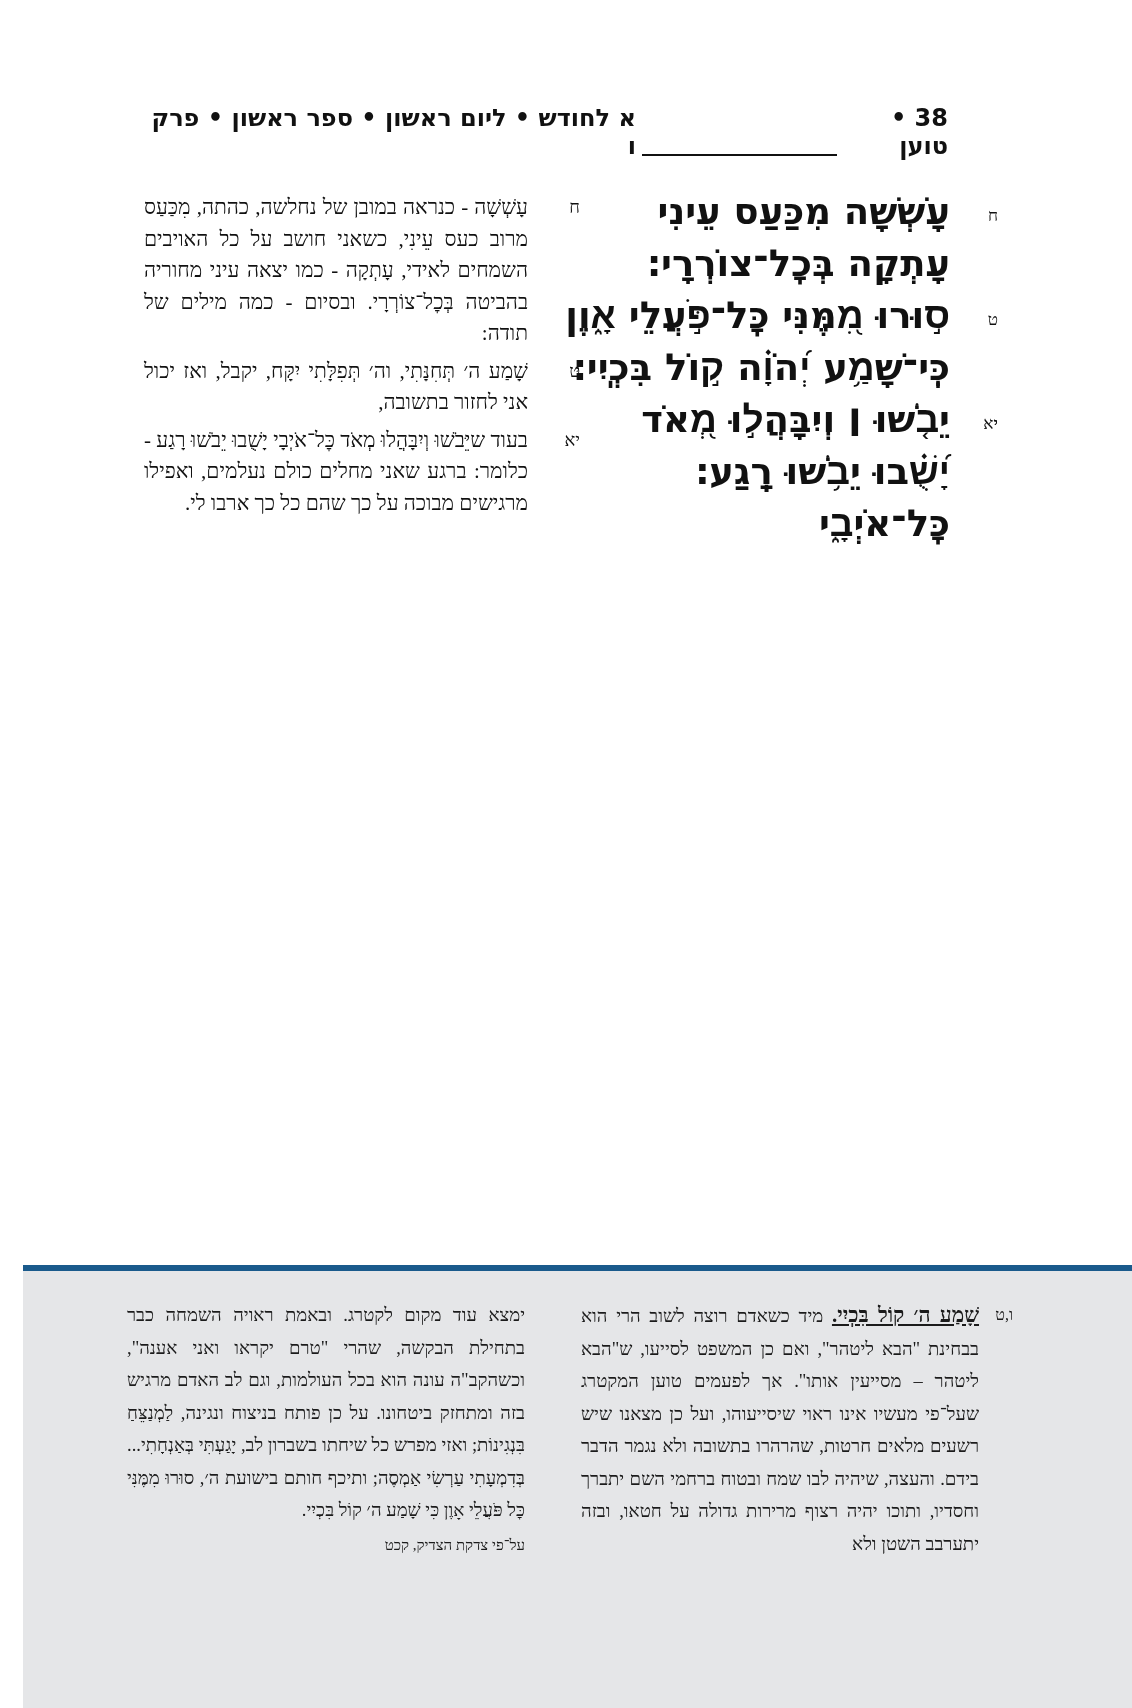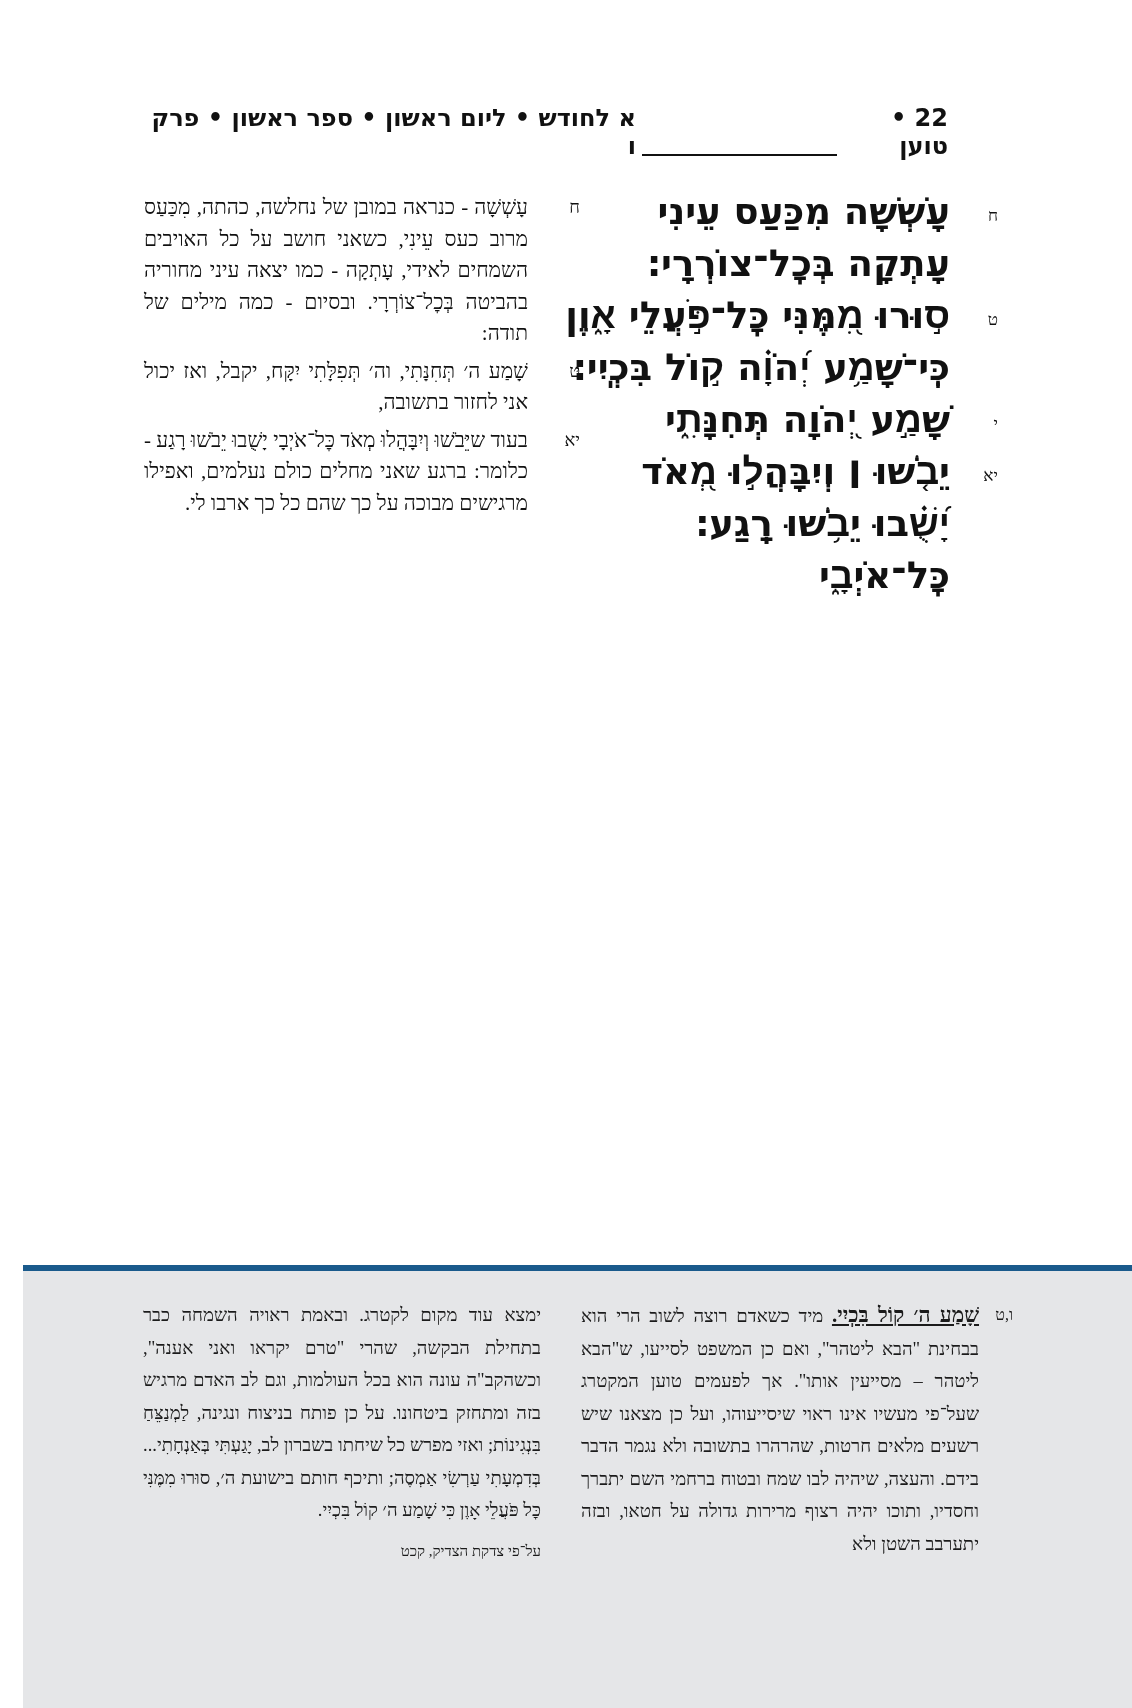--- a/index.html
+++ b/index.html
@@ -50,35 +50,35 @@
     .note-box {
       position: absolute; left: 23px; top: 1265px; width: 1109px; height: 443px;
       background: #e5e6e8; border-top: 6px solid #1a5a8c;
     }
     .note-col {
       position: absolute; top: 28px; width: 398px; direction: rtl;
       font-family: "Liberation Serif", "DejaVu Serif", serif; font-size: 18.5px; line-height: 32.5px;
       text-align: justify; color: #1b1b1b;
     }
     .note-col.right { left: 558px; }
-    .note-col.left { left: 120px; }
+    .note-col.left { left: 104px; }
     .note-ref {
       position: absolute; right: -34px; top: 0; font-size: 16px;
     }
     .lead { font-weight: bold; font-size: 21px; text-decoration: underline; }
     .source {
-      font-size: 15px; margin-top: 14px; line-height: 20px; text-align: right;
+      font-size: 15px; margin-top: 8px; line-height: 20px; text-align: right;
     }
   </style>
 </head>
 <body>
 
 <div class="running-header">
   <div>
-    <span>22</span>
+    <span>38</span>
     <span>•</span>
     <span>טוען</span>
   </div>
   <div class="left-part">
     <span class="rule"></span>
     <span>א לחודש • ליום ראשון • ספר ראשון • פרק ו</span>
   </div>
 </div>
 
 <div class="verse-col">
@@ -96,21 +96,20 @@
       <span class="verse-num">ט</span>
       <span>ס֣וּרוּ מִ֭מֶּנִּי כׇּל־פֹּ֣עֲלֵי אָ֑וֶן</span>
     </div>
     <div class="verse-line">
       <span>כִּֽי־שָׁמַ֥ע יְ֝הֹוָ֗ה ק֣וֹל בִּכְיִֽי׃</span>
     </div>
   </div>
   <div>
     <div class="verse-line">
       <span class="verse-num">י</span>
-      <span>שָׁמַ֣ע יְ֭הֹוָה תְּחִנָּתִ֑י</span>
     </div>
   </div>
   <div>
     <div class="verse-line">
       <span class="verse-num">יא</span>
       <span>יֵבֹ֤שׁוּ ׀ וְיִבָּהֲל֣וּ מְ֭אֹד</span>
     </div>
     <div class="verse-line">
       <span>יָ֝שֻׁ֗בוּ יֵבֹ֥שׁוּ רָֽגַע׃</span>
     </div>

